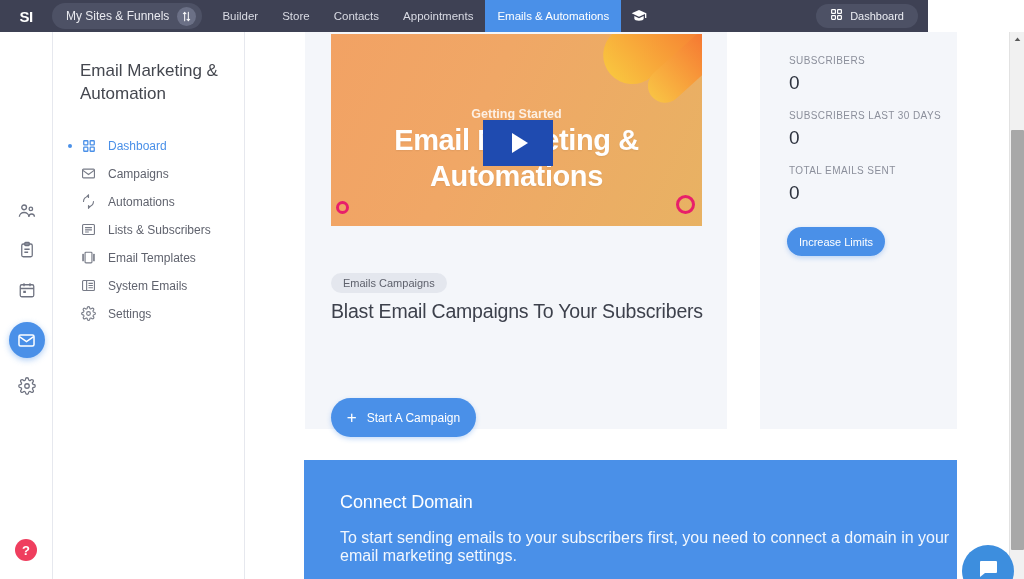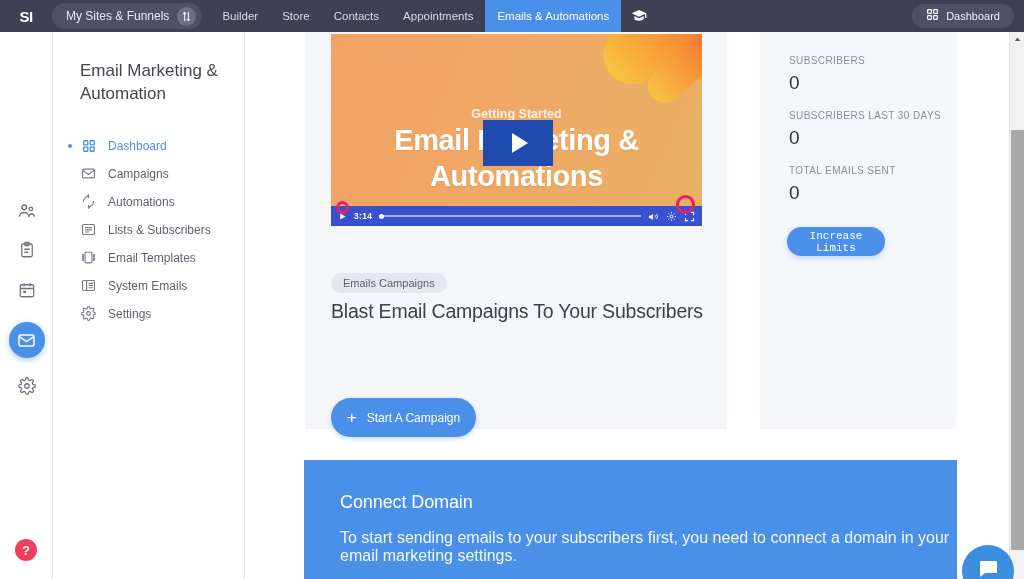--- a/index.html
+++ b/index.html
@@ -6,21 +6,21 @@
   html, body {
     width: 1024px; height: 579px;
     overflow: hidden;
     font-family: "Liberation Sans", sans-serif;
     background: #ffffff;
   }
 
   
   #topbar {
     position: absolute; top: 0; left: 0;
-    width: 1024px; height: 32px;
+    width: 928px; height: 32px;
     background: #3e4154;
     display: flex; align-items: center;
     z-index: 40;
   }
   #brand-logo {
     width: 52px; text-align: center;
     color: #ffffff; font-size: 15px; font-weight: bold;
     letter-spacing: -0.5px;
   }
   #sites-pill {
@@ -247,21 +247,21 @@
   .stat-label { font-size: 10px; color: #8b8f9b; letter-spacing: .4px; }
   .stat-value { font-size: 19px; color: #2f3440; margin-top: 6px; font-weight: 400; }
   #stat-0 { top: 23px; }
   #stat-1 { top: 78px; }
   #stat-2 { top: 133px; }
   #increase-limits {
     position: absolute; left: 27px; top: 195px;
     width: 98px; height: 29px;
     background: #4a90e8; color: #fff;
     border: none; border-radius: 15px;
-    font-size: 11px; font-family: Liberation Mono, monospace;
+    font-size: 11px; font-family: Liberation Sans, sans-serif;
     box-shadow: 0 2px 5px rgba(74,144,232,.32);
   }
 
   
   #banner {
     position: absolute; left: 58px; top: 428px;
     width: 653px; height: 148px;
     background: #4a90e8;
     padding: 32px 0 0 36px;
     color: #ffffff;
@@ -501,48 +501,20 @@
     <div id="vid-kicker">Getting Started</div>
     <div id="vid-title">
       <div>Email Marketing &amp;</div>
       <div>Automations</div>
     </div>
 
     <div id="play-btn">
       <div class="tri"></div>
     </div>
 
-    <div id="vid-controls">
-      <span class="vc-ic">
-        <svg width="9" height="9" viewBox="0 0 24 24" fill="#fff">
-            <path d="M6 4l14 8-14 8z"></path>
-          </svg>
-      </span>
-      <span id="vid-time">3:14</span>
-      <span id="vid-progress">
-        <span class="knob"></span>
-      </span>
-      <span class="vc-ic">
-        <svg width="11" height="11" viewBox="0 0 24 24" fill="none" stroke="#fff" stroke-width="2">
-          <path d="M10 8L6 11H3v4h3l4 3V8z" fill="#fff"></path>
-            <path d="M15.5 9.5a4 4 0 0 1 0 5M18.5 7a7.5 7.5 0 0 1 0 10"></path>
-        </svg>
-      </span>
-      <span class="vc-ic">
-        <svg width="11" height="11" viewBox="0 0 24 24" fill="none" stroke="#fff" stroke-width="2">
-          <circle cx="12" cy="12" r="3.2"></circle>
-          <path d="M12 2v3M12 19v3M2 12h3M19 12h3M5 5l2.2 2.2M16.8 16.8 19 19M19 5l-2.2 2.2M7.2 16.8 5 19"></path>
-        </svg>
-      </span>
-      <span class="vc-ic">
-        <svg width="11" height="11" viewBox="0 0 24 24" fill="none" stroke="#fff" stroke-width="2.2" stroke-linecap="round">
-          <path d="M3 8V3h5M16 3h5v5M21 16v5h-5M8 21H3v-5"></path>
-        </svg>
-      </span>
-    </div>
 
     <div class="handle" id="handle-tl"></div>
     <div class="handle" id="handle-br"></div>
   </div>
 
   <div id="badge">Emails Campaigns</div>
   <div id="headline">Blast Email Campaigns To Your Subscribers</div>
   <button id="start-campaign">
     <span class="plus">+</span>
     <span>Start A Campaign</span>

